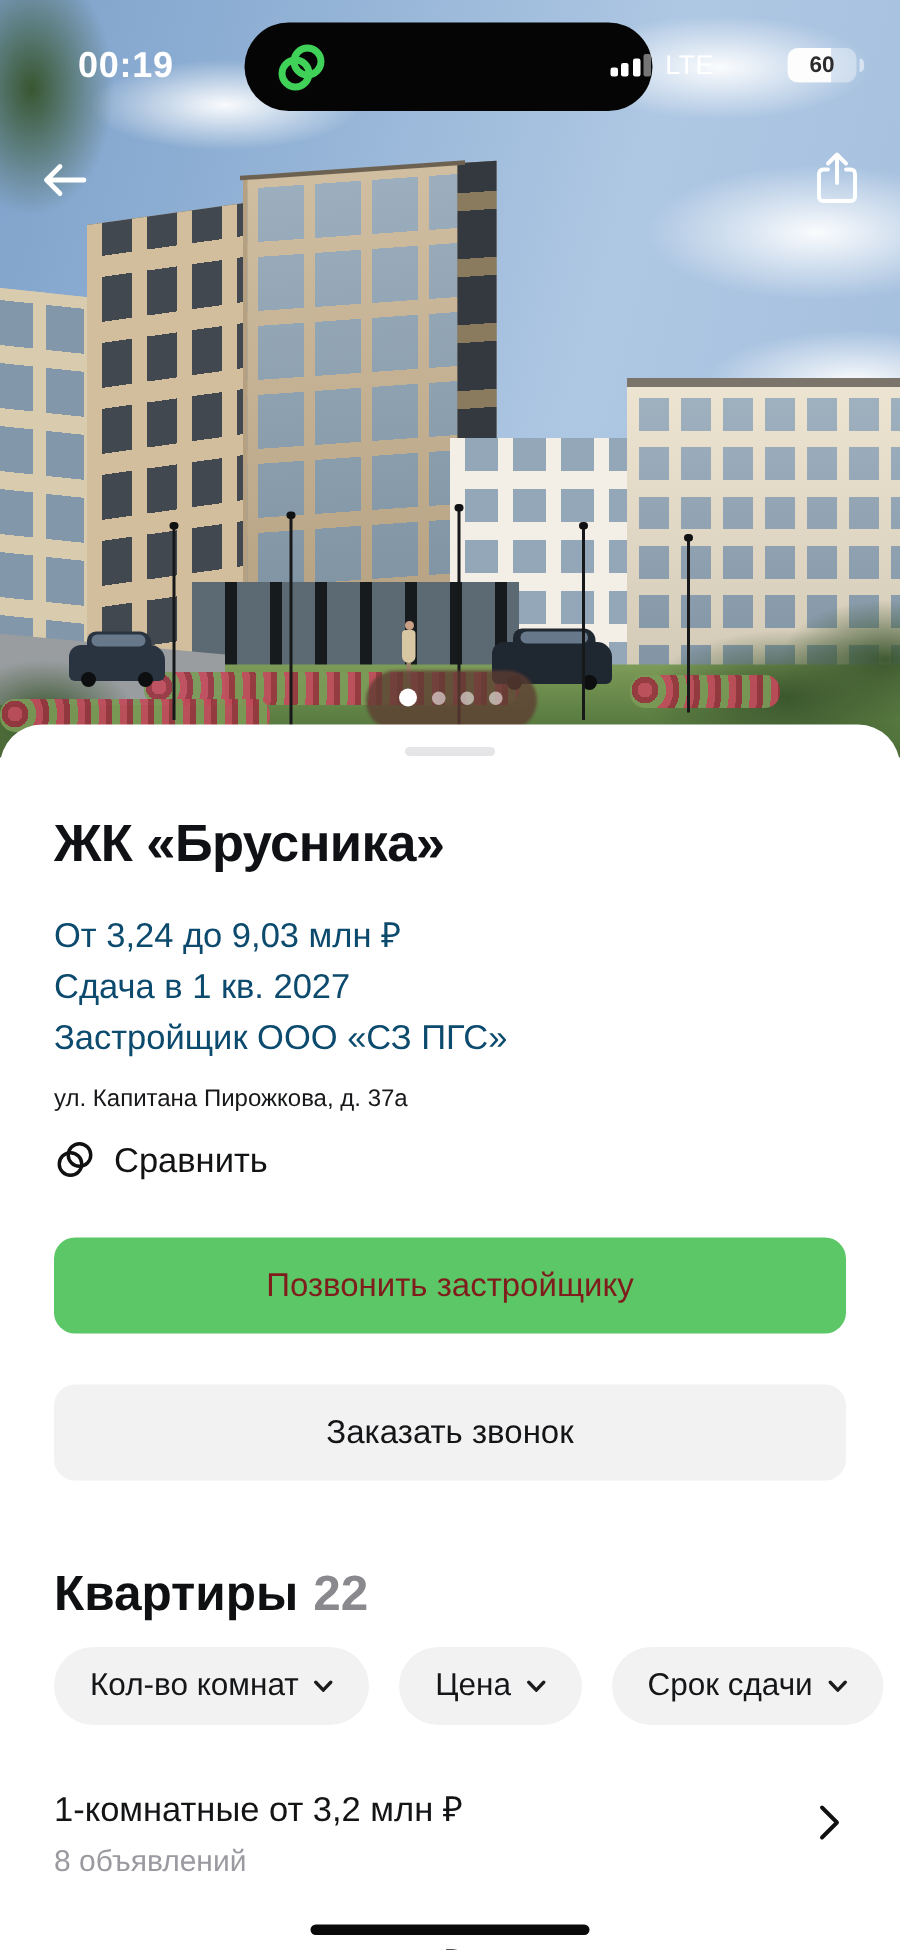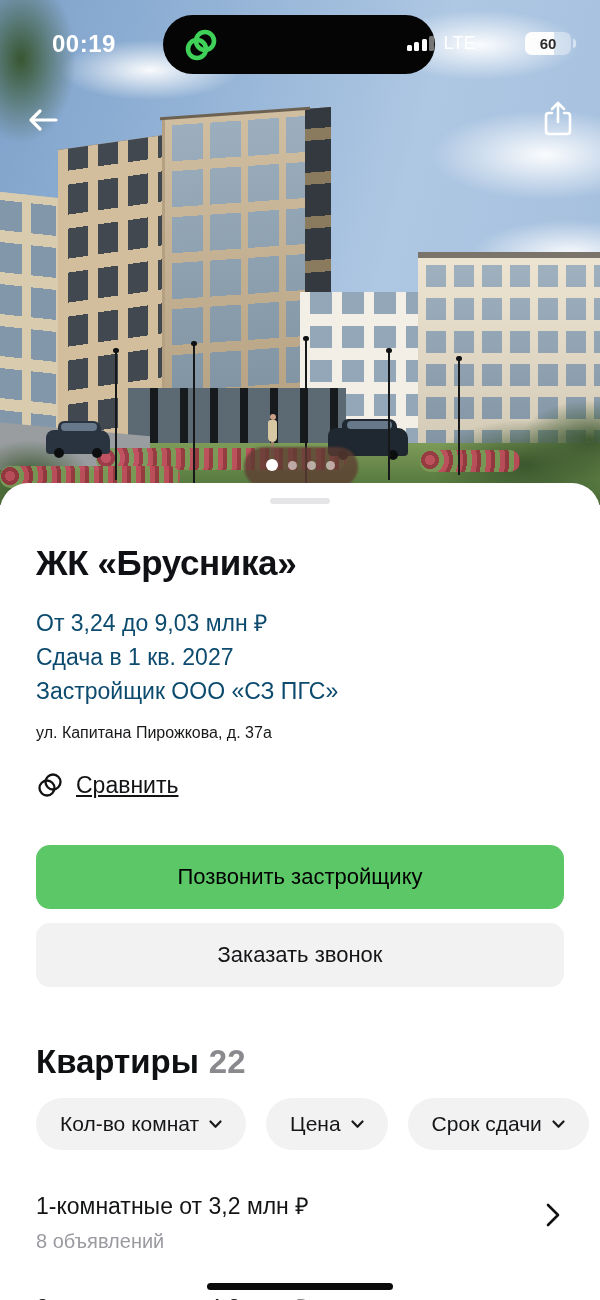--- a/index.html
+++ b/index.html
@@ -68,25 +68,25 @@
   .dots { position:absolute; left:0; top:459px; width:600px; display:flex; justify-content:center; align-items:center; gap:10px; }
   .dots i { display:block; width:9px; height:9px; border-radius:50%; background:rgba(255,255,255,.55); }
   .dots i.active { width:12px; height:12px; background:#ffffff; }
   
   .card { position:absolute; left:0; top:483px; width:600px; height:817px; background:#ffffff;
     border-radius:28px 28px 0 0; }
   .grabber { position:absolute; left:270px; top:15px; width:60px; height:6px; border-radius:3px; background:#e5e5e7; }
   .title { position:absolute; left:36px; top:60px; font-size:35px; font-weight:700; letter-spacing:-.4px; color:#101114; }
   .details { position:absolute; left:36px; top:123px; font-size:23px; line-height:34px; color:#0c4a6e; }
   .address { position:absolute; left:36px; top:241px; font-size:16px; color:#17181a; }
-  .compare { position:absolute; left:36px; top:288px; display:flex; align-items:center; gap:12px; cursor:pointer;text-decoration:underline; }
+  .compare { position:absolute; left:36px; top:276px; display:flex; align-items:center; gap:12px; cursor:pointer; }
   .compare span { font-size:23px; color:#121315; }
   .btn { position:absolute; left:36px; width:528px; height:64px; border:none; border-radius:14px;
     font-family:inherit; font-size:22px; display:flex; align-items:center; justify-content:center; cursor:pointer; }
-  .btn-green { top:362px; background:#5cc766; color:#000000; }
+  .btn-green { top:342px; background:#5cc766; color:#7f1d1d; }
   .btn-gray  { top:440px; background:#f2f2f3; color:#141517; }
   .sec-head { position:absolute; left:36px; top:560px; font-size:33px; font-weight:700; color:#0f1012; }
   .sec-head em { font-style:normal; color:#8a8a8e; margin-left:10px; }
   .chips { position:absolute; left:36px; top:615px; display:flex; gap:20px; width:700px; }
   .chip { height:52px; border-radius:26px; background:#f2f2f3; display:flex; align-items:center;
     padding:0 24px; gap:10px; font-size:21px; color:#151618; white-space:nowrap; cursor:pointer; }
   .item { position:absolute; left:36px; right:36px; cursor:pointer; }
   .item .t { font-size:23px; color:#131416; }
   .item .s { font-size:20px; color:#9a9aa0; margin-top:9px; }
   .item .chev { position:absolute; right:4px; top:14px; }

